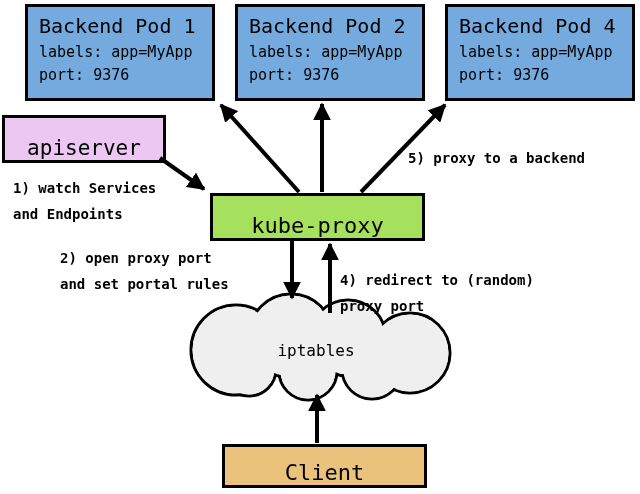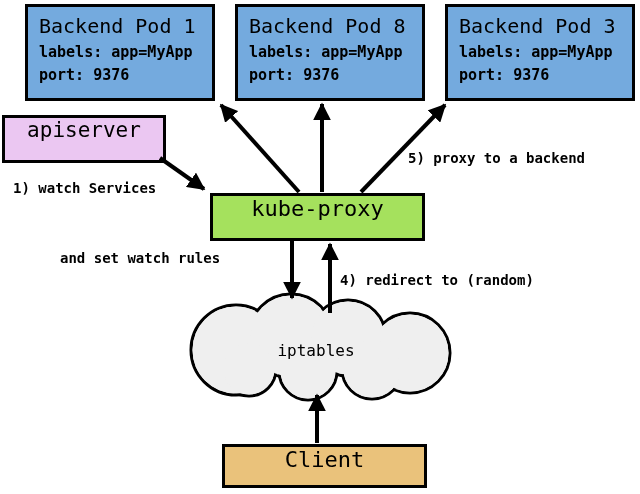--- a/index.html
+++ b/index.html
@@ -26,28 +26,28 @@
     border: 3px solid var(--border);
   }
   .pod {
     background: var(--pod-fill);
     width: 190px;
     height: 97px;
     top: 4px;
     padding: 7px 11px;
   }
   .pod-title { font-size: 20px; line-height: 24px; white-space: nowrap; }
-  .pod-detail { font-size: 15px; line-height: 23px; margin-top: 3px; white-space: nowrap; font-weight: bold; }
+  .pod-detail { font-size: 15px; line-height: 23px; margin-top: 3px; white-space: nowrap; }
   .pod-detail div { height: 23px; }
   #pod1 { left: 25px; }
   #pod2 { left: 235px; }
   #pod3 { left: 445px; }
   .titled-box {
     display: flex;
-    align-items: flex-start;
+    align-items: flex-end;
     justify-content: center;
     font-size: 22px;
     white-space: nowrap;
   }
   #apiserver {
     left: 2px; top: 115px; width: 164px; height: 48px;
     background: var(--apiserver-fill);
     font-size: 21px;
   }
   #kube-proxy {
@@ -89,52 +89,55 @@
 <div id="canvas">
 
   <div class="node pod" id="pod1">
     <div class="pod-title">Backend Pod 1</div>
     <div class="pod-detail">
       <div>labels: app=MyApp</div>
       <div>port: 9376</div>
     </div>
   </div>
   <div class="node pod" id="pod2">
-    <div class="pod-title">Backend Pod 8</div>
+    <div class="pod-title">Backend Pod 2</div>
     <div class="pod-detail">
       <div>labels: app=MyApp</div>
       <div>port: 9376</div>
     </div>
   </div>
   <div class="node pod" id="pod3">
-    <div class="pod-title">Backend Pod 3</div>
+    <div class="pod-title">Backend Pod 4</div>
     <div class="pod-detail">
       <div>labels: app=MyApp</div>
       <div>port: 9376</div>
     </div>
   </div>
 
   <div class="node titled-box" id="apiserver">
     <span>apiserver</span>
   </div>
   <div class="node titled-box" id="kube-proxy">
     <span>kube-proxy</span>
   </div>
   <div class="node titled-box" id="client">
     <span>Client</span>
   </div>
 
   <div class="annot" id="annot-step1">
     <div>1) watch Services</div>
+    <div>and Endpoints</div>
   </div>
   <div class="annot" id="annot-step2">
-    <div>and set watch rules</div>
+    <div>2) open proxy port</div>
+    <div>and set portal rules</div>
   </div>
   <div class="annot" id="annot-step4">
     <div>4) redirect to (random)</div>
+    <div>proxy port</div>
   </div>
   <div class="annot" id="annot-step5">5) proxy to a backend</div>
 
   <svg id="overlay" width="640" height="494" viewBox="0 0 640 494">
     <defs>
       <marker id="arrowhead" markerWidth="5" markerHeight="4.4" refX="4" refY="2.2" orient="auto">
         <path d="M0,0 L4.4,2.2 L0,4.4 z"></path>
       </marker>
     </defs>
 

